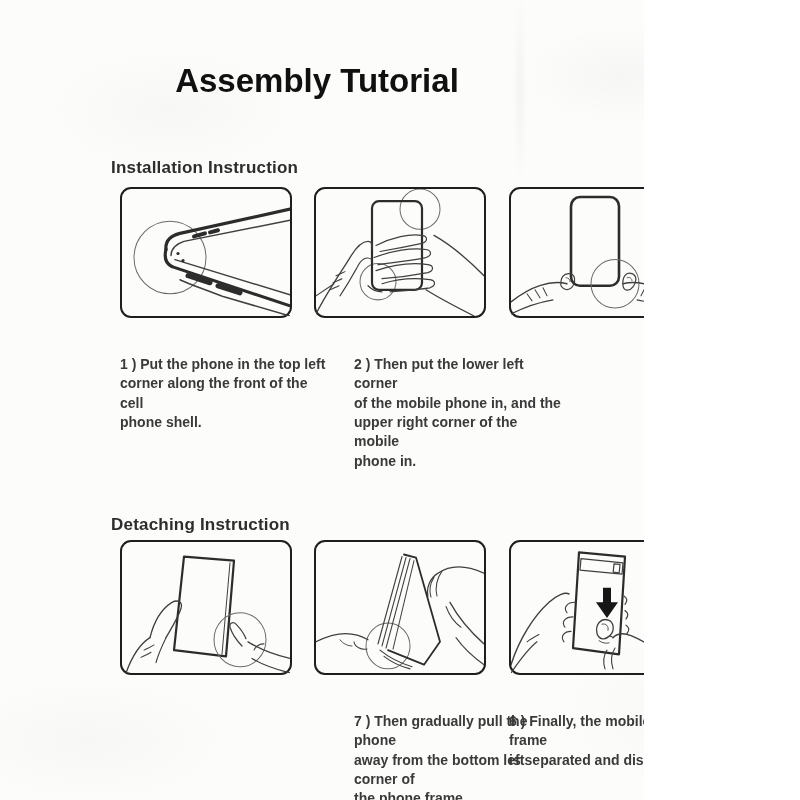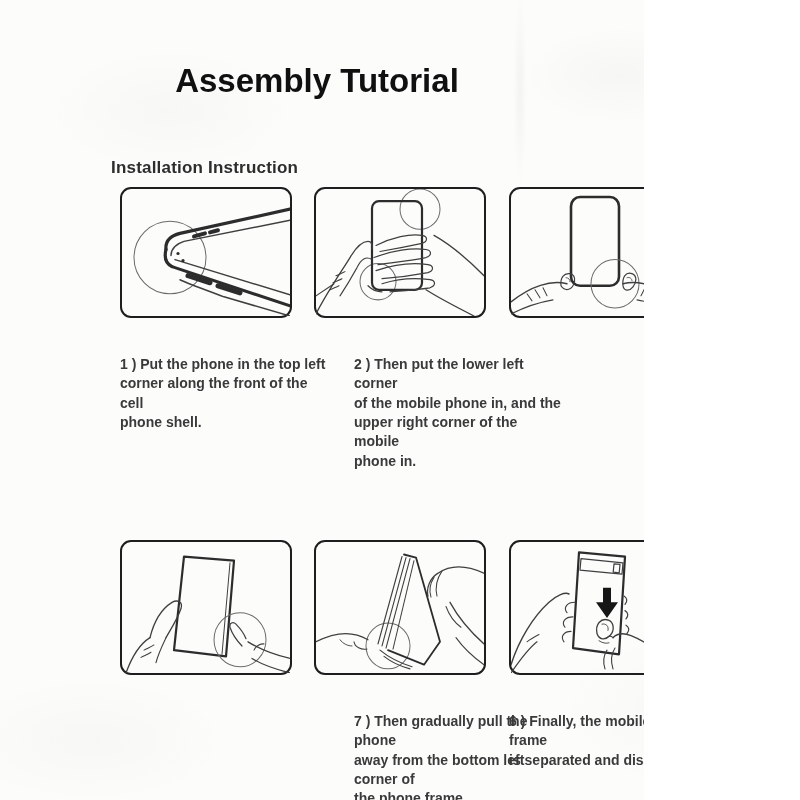--- a/index.html
+++ b/index.html
@@ -117,20 +117,21 @@
   </div>
 
   <div class="caption cap-row1 capcol1">1 ) Put the phone in the top left
 corner along the front of the cell
 phone shell.</div>
   <div class="caption cap-row1 capcol2">2 ) Then put the lower left corner
 of the mobile phone in, and the
 upper right corner of the mobile
 phone in.</div>
 
+  <div class="section-heading sh2">Detaching Instruction</div>
 
   <div class="panel row2 col1">
     <svg viewBox="0 0 168 126" preserveAspectRatio="none">
       <path class="ink-dark" stroke-width="2.2" d="M 62,14 L 112,18 L 104,110 L 52,104 Z"></path>
       <path class="ink" stroke-width="1" d="M 108,20 L 100,108"></path>
       <circle class="ring" cx="118" cy="94" r="26"></circle>
       <g>
         <path class="ink" stroke-width="1.3" d="M 28,92 C 32,76 40,64 50,58 C 56,55 61,58 59,64 C 56,73 50,82 44,92"></path>
         <path class="ink" stroke-width="1.3" d="M 4,126 C 10,110 18,98 28,92"></path>
         <path class="ink" stroke-width="1.1" d="M 44,92 C 40,100 36,108 34,116"></path>

